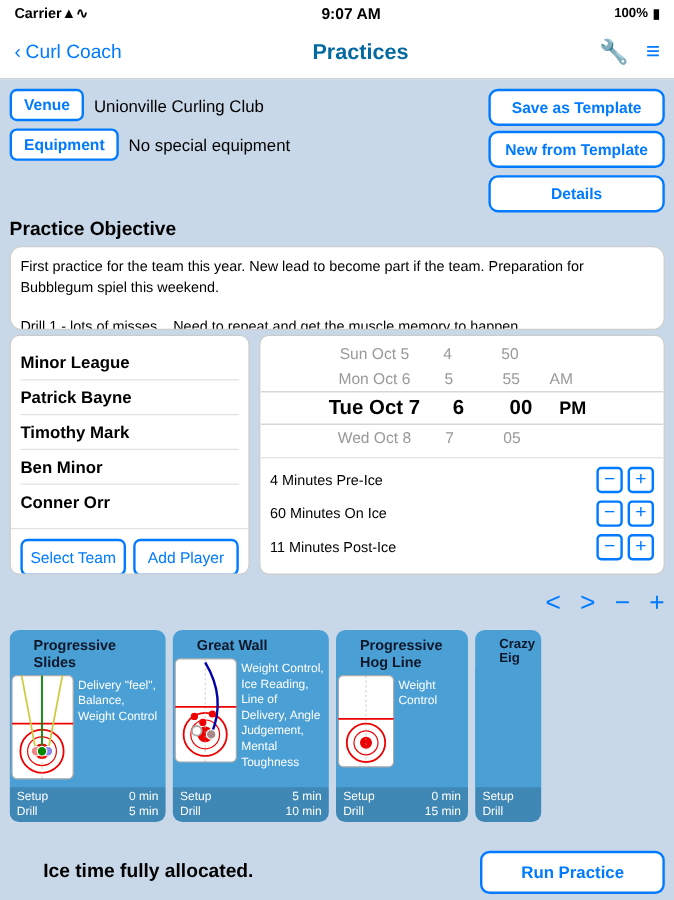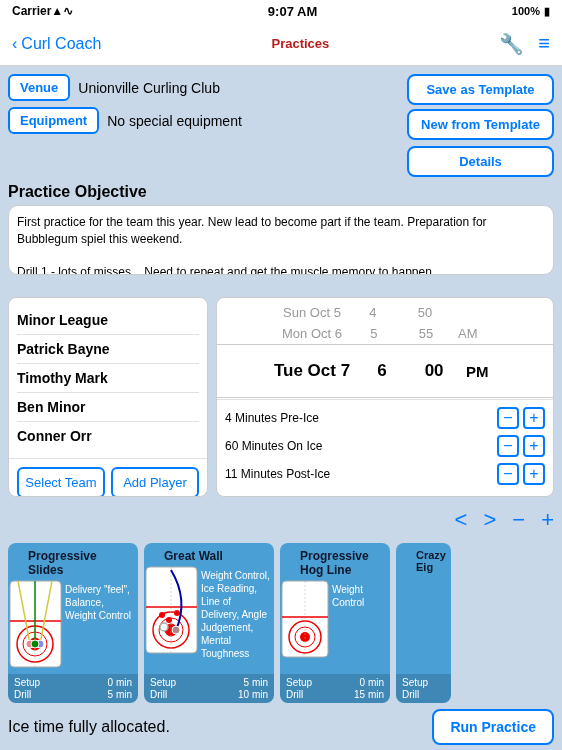--- a/index.html
+++ b/index.html
@@ -34,21 +34,21 @@
       align-items: center;
       background: white;
       padding: 8px 12px;
       border-bottom: 1px solid #d0d0d0;
       height: 44px;
     }
     .nav-back {
       display: flex; align-items: center; gap: 4px;
       color: #007aff; font-size: 16px; cursor: pointer;
     }
-    .nav-title { font-size: 13px; font-weight: 600; color: #b91c1c; }
+    .nav-title { font-size: 18px; font-weight: 600; color: #0369a1; }
     .nav-icons { display: flex; gap: 14px; align-items: center; }
     .nav-icon { color: #007aff; font-size: 20px; cursor: pointer; }
 
     
     .main {
       background: #c8d8e8;
       padding: 8px;
       height: calc(750px - 22px - 44px);
       overflow: hidden;
     }
@@ -110,21 +110,21 @@
       font-size: 13px;
       font-weight: 600;
       padding: 6px 12px;
       cursor: pointer;
       text-align: center;
       margin-top: 2px;
     }
 
     
     .practice-objective-section {
-      margin-bottom: 22px;
+      margin-bottom: 4px;
     }
     .practice-objective-title {
       font-size: 16px;
       font-weight: 600;
       color: #000;
       margin-bottom: 4px;
     }
     .practice-objective-text {
       background: white;
       border: 1px solid #ccc;
@@ -209,21 +209,21 @@
       padding: 3px 8px;
       font-size: 13px;
       color: #999;
     }
     .time-row.selected {
       font-size: 17px;
       font-weight: 600;
       color: #000;
       border-top: 1px solid #ccc;
       border-bottom: 1px solid #ccc;
-      padding: 16px 8px;
+      padding: 3px 8px;
     }
     .time-col { min-width: 40px; text-align: center; }
     .time-ampm { min-width: 30px; text-align: left; font-size: 13px; }
     .time-row.selected .time-ampm { font-size: 15px; font-weight: 600; }
 
     
     .duration-section {
       border-top: 1px solid #e0e0e0;
       padding: 4px 8px;
     }
@@ -340,31 +340,32 @@
       background: #c8d8e8;
       padding: 6px 8px;
       position: absolute;
       bottom: 0;
       left: 0;
       right: 0;
       height: 46px;
     }
     .allocated-text {
       font-size: 16px;
-      font-weight: 400;
+      font-weight: 700;
       color: #000;
+      margin-left: 28px;
     }
     .run-practice-btn {
       background: white;
       border: 2px solid #007aff;
       border-radius: 8px;
       color: #007aff;
       font-size: 14px;
       font-weight: 600;
-      padding: 8px 16px;
+      padding: 8px 32px;
       cursor: pointer;
     }
   </style>
 </head>
 <body>
 
 <div class="status-bar">
   <div class="status-left">
     <span>Carrier</span>
     <span>▲</span>

